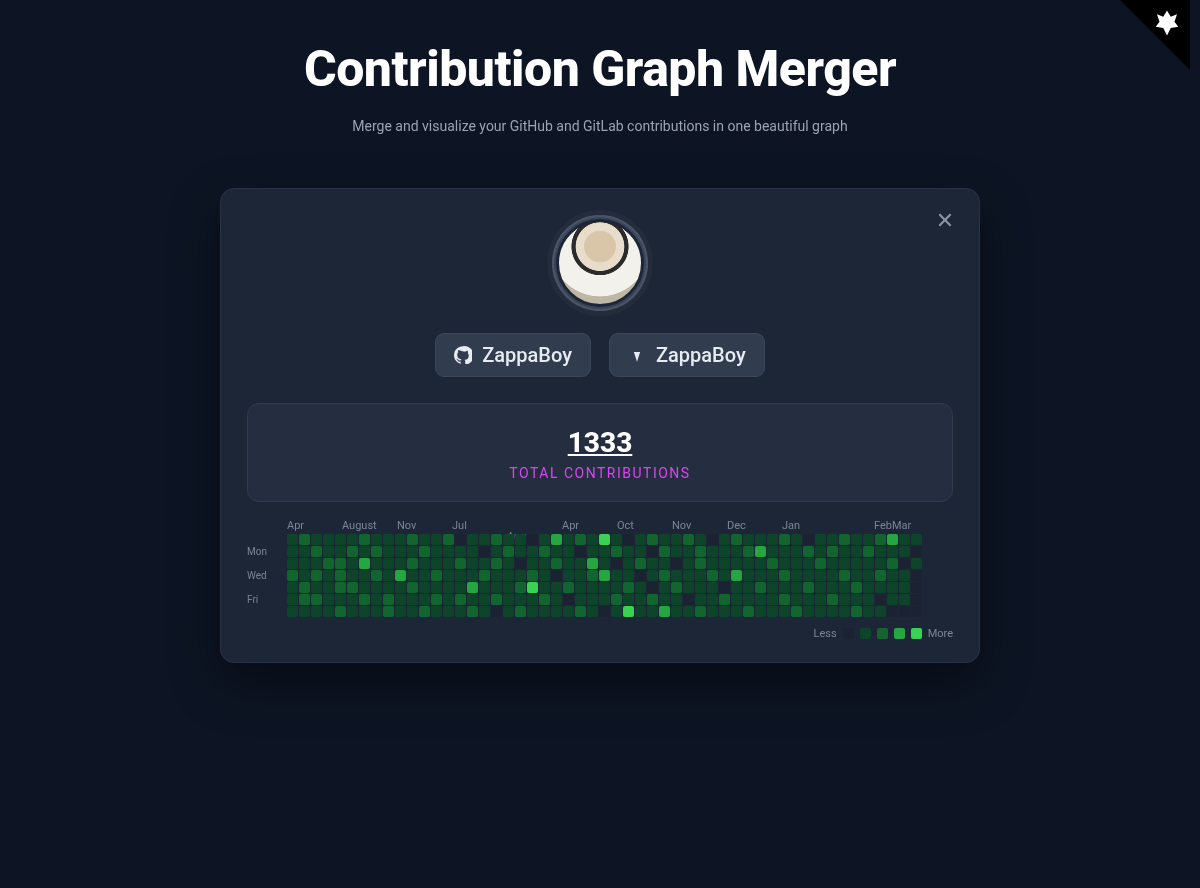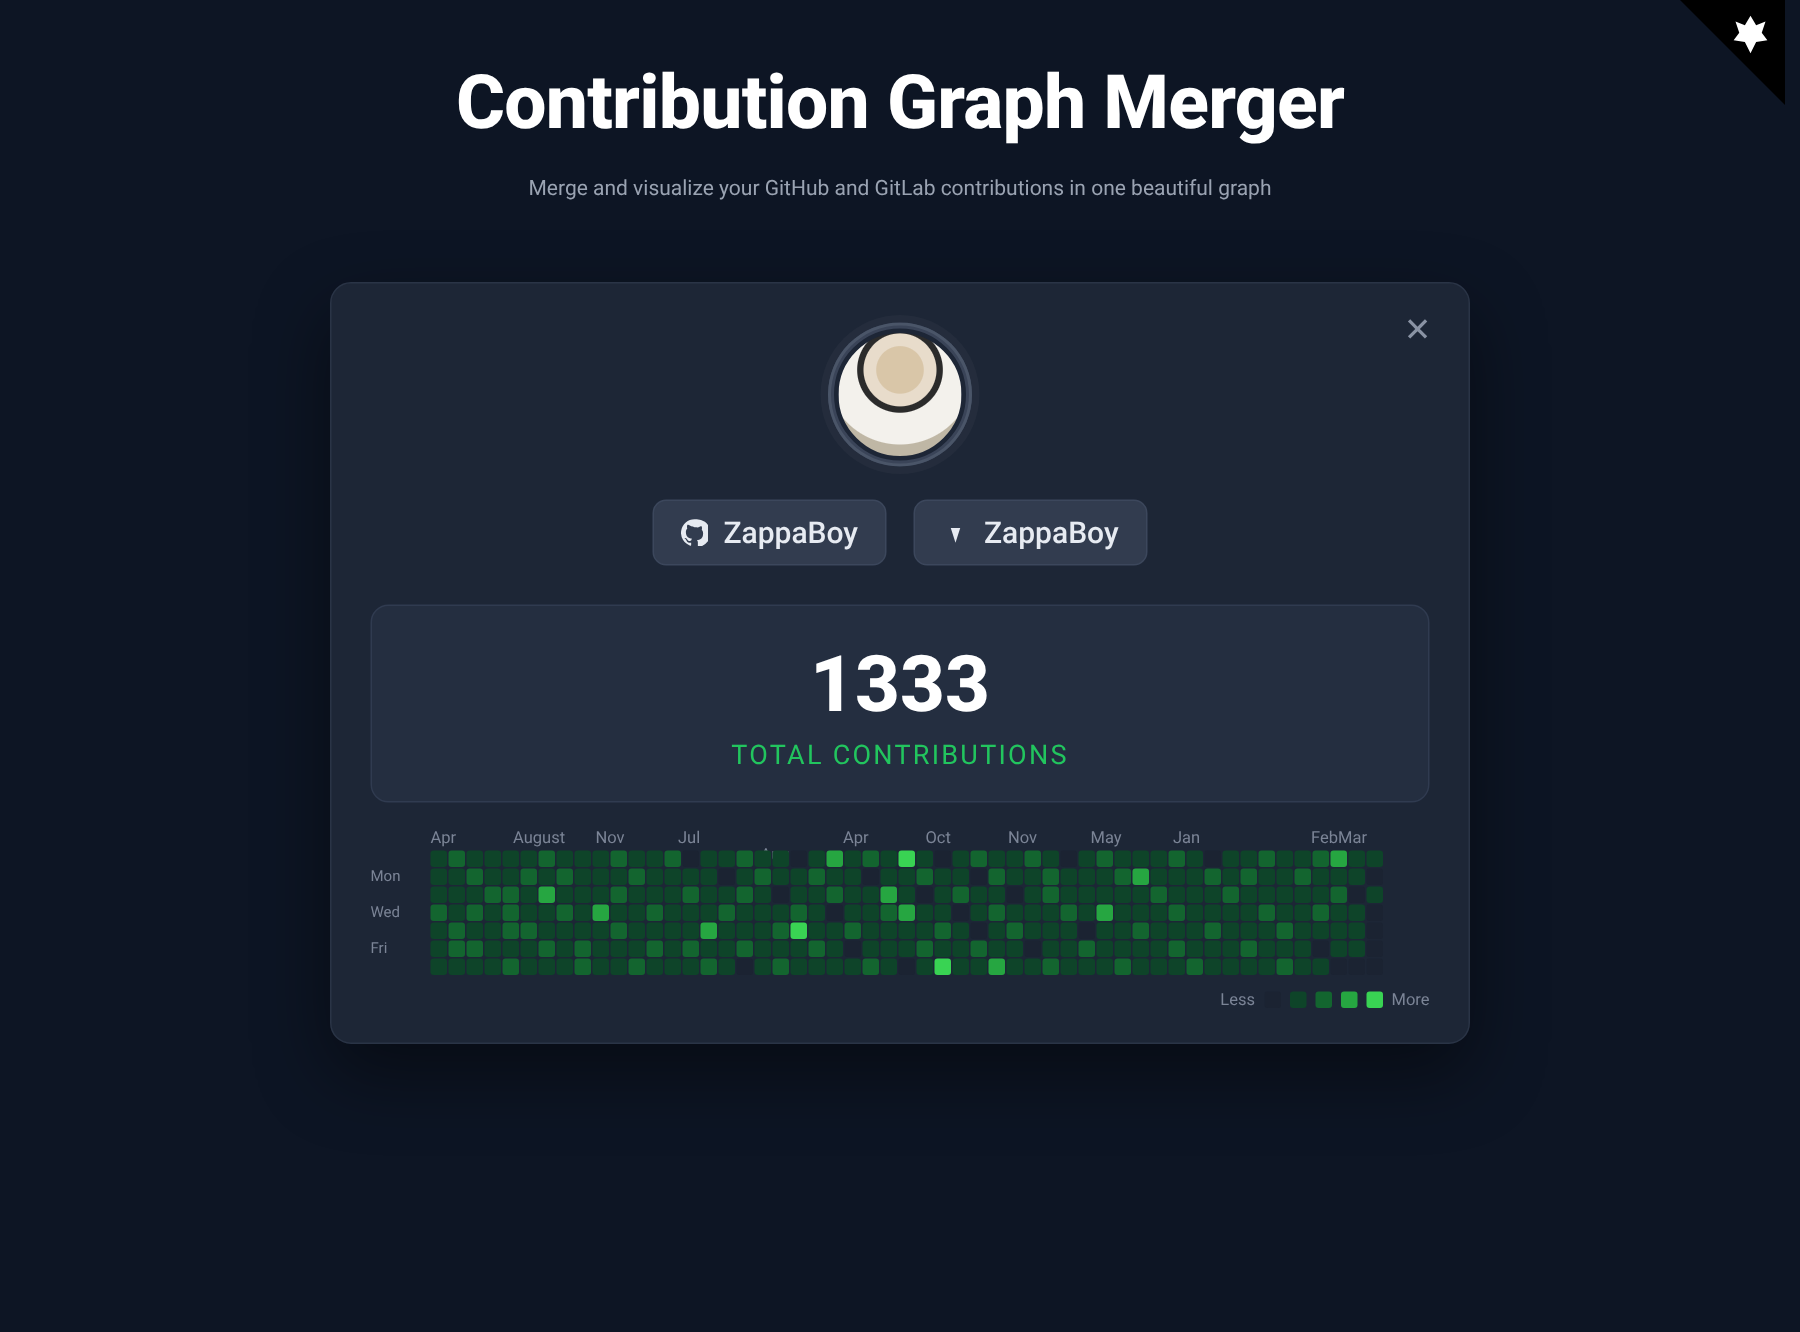--- a/index.html
+++ b/index.html
@@ -102,24 +102,24 @@
   .chip svg { width: 18px; height: 18px; fill: #e7ebf2; }
 
   .stat-box {
     margin-top: 26px;
     background: #242e40;
     border: 1px solid #303b50;
     border-radius: 12px;
     padding: 22px 10px 20px;
     text-align: center;
   }
-  .stat-box .num { font-size: 52px; font-weight: 800; color: #fff; }
+  .stat-box .num { font-size: 28px; font-weight: 800; color: #fff; text-decoration: underline; }
   .stat-box .lbl {
-    font-size: 18px; letter-spacing: 1.5px;
-    color: #22c55e; margin-top: 6px;
+    font-size: 14px; letter-spacing: 1.5px;
+    color: #d946ef; margin-top: 6px;
     text-transform: uppercase;
   }
 
   
   .calendar { margin-top: 18px; font-size: 10px; color: #7b8496; }
   .months {
     display: flex;
     margin-left: 40px;
     gap: 0;
     height: 14px;
@@ -205,21 +205,21 @@
     <div class="calendar">
       <div class="months" id="months">
           <span style="width: 55px;">Apr</span>
           <span style="width: 55px;">August</span>
           <span style="width: 55px;">Nov</span>
           <span style="width: 55px;">Jul</span>
           <span style="width: 55px; margin-top: 21px;">Aug</span>
           <span style="width: 55px;">Apr</span>
           <span style="width: 55px;">Oct</span>
           <span style="width: 55px;">Nov</span>
-          <span style="width: 55px;">May</span>
+          <span style="width: 55px;">Dec</span>
           <span style="width: 55px;">Jan</span>
           <span style="width: 55px; text-align: right;">Feb</span>
           <span style="width: 55px;">Mar</span>
         </div>
       <div class="cal-body">
         <div class="daylabels" id="daylabels">
             <span></span>
             <span>Mon</span>
             <span></span>
             <span>Wed</span>

